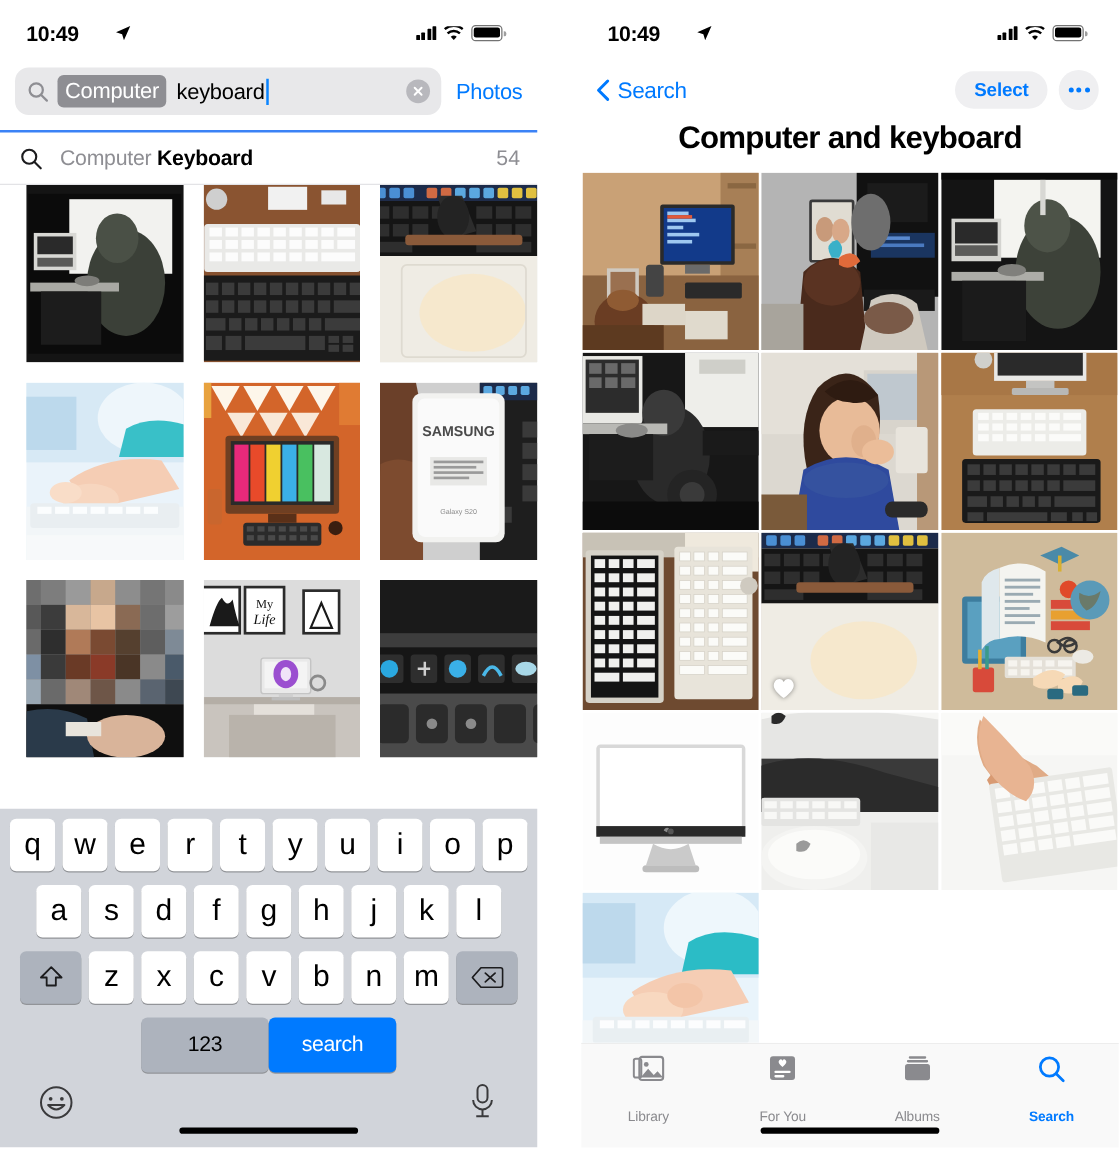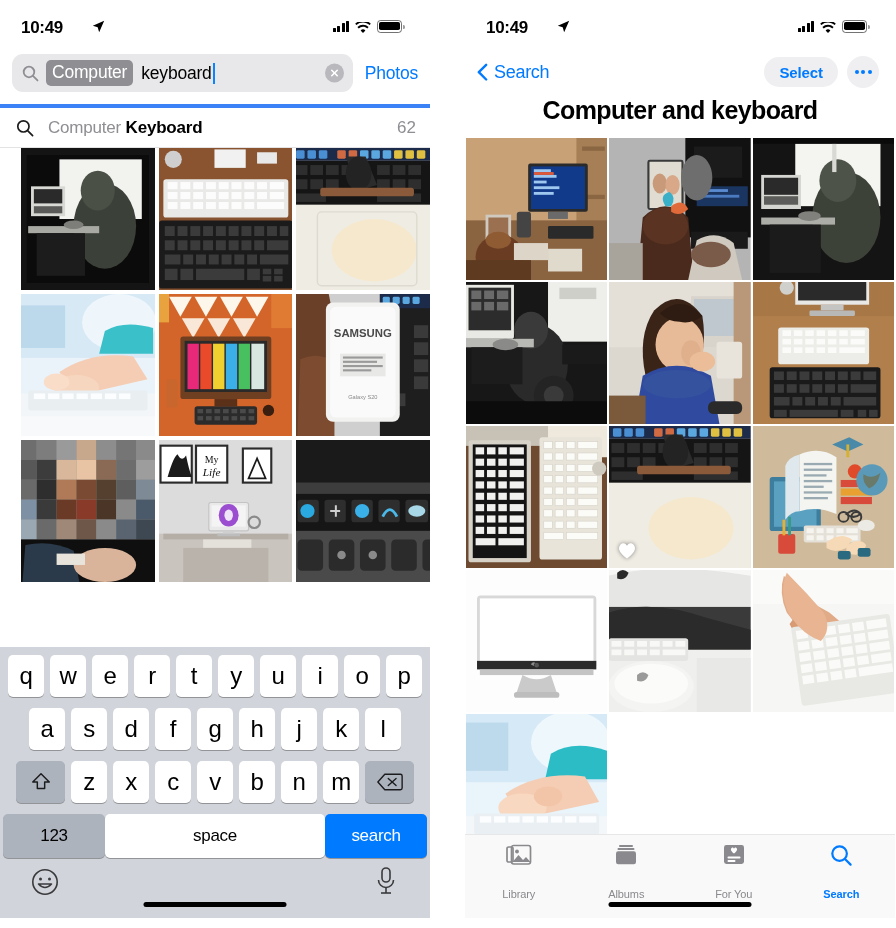--- a/index.html
+++ b/index.html
@@ -96,42 +96,42 @@
   }
   .clear-btn svg { width:11px; height:11px; }
   .cancel-btn {
     flex:0 0 auto; margin-left: 12px;
     color:#007aff; font-size: 17.5px; letter-spacing: -0.2px;
   }
 
   .suggest-row {
     display:flex; align-items:center;
     height: 44px; padding: 0 14px 0 16px;
-    border-top: 4px solid #3b82f6;
+    border-top: 2px solid #3b82f6;
     border-bottom: 1px solid #e3e3e6;
     background:#fff;
   }
   .suggest-row .mag2 { width:18px; height:18px; margin-right: 14px; flex:0 0 auto; }
   .suggest-text { font-size:17px; color:#8e8e93; letter-spacing:-0.2px; flex:1 1 auto; }
   .suggest-text b { color:#000; font-weight: bold; }
   .suggest-count { font-size:17px; color:#8e8e93; }
 
   .photos-head {
     background:#f4f4f6;
     padding: 18px 16px 10px 16px;
     display:flex; align-items:flex-end; justify-content:space-between;
   }
   .photos-head h2 { font-size: 23px; font-weight: bold; color:#000; letter-spacing:-0.5px; }
   .see-all { font-size: 17px; color:#007aff; letter-spacing:-0.2px; padding-bottom:2px; }
 
   
   .grid-left {
     display:grid;
     grid-template-columns: repeat(3, 1fr);
-    gap: 4px;
+    gap: 16px;
     background:#fff;
     padding-left:21px;
   }
   .grid-left .cell { width:100%; height: 142px; overflow:hidden; position:relative; }
 
   .grid-right {
     display:grid;
     grid-template-columns: repeat(3, 1fr);
     gap: 2px;
     background:#fff;
@@ -288,21 +288,21 @@
     </div>
 
     <div class="suggest-row">
       <span class="mag2">
         <svg viewBox="0 0 18 18" width="18" height="18">
             <circle cx="7.4" cy="7.4" r="5.6" fill="none" stroke="#1c1c1e" stroke-width="1.7"></circle>
             <line x1="11.6" y1="11.6" x2="16.6" y2="16.6" stroke="#1c1c1e" stroke-width="1.7" stroke-linecap="round"></line>
           </svg>
       </span>
       <span class="suggest-text"><span>Computer </span><b>Keyboard</b></span>
-      <span class="suggest-count">62</span>
+      <span class="suggest-count">54</span>
     </div>
 
 
     <div class="grid-left">
 
       <div class="cell">
         <svg viewBox="0 0 100 100" preserveAspectRatio="xMidYMid slice">
             <rect width="100" height="100" fill="#141414"></rect>
             <rect x="7" y="5" width="86" height="90" fill="#0b0b0b"></rect>
             <rect x="30" y="8" width="58" height="42" fill="#f2f2ef"></rect>
@@ -691,21 +691,20 @@
         <div class="key mod">
           <svg width="26" height="20" viewBox="0 0 30 22">
               <path d="M9 2 H27 a2 2 0 0 1 2 2 v14 a2 2 0 0 1-2 2 H9 L1 11 Z" fill="none" stroke="#1c1c1e" stroke-width="1.6" stroke-linejoin="round"></path>
               <line x1="13" y1="7" x2="22" y2="15" stroke="#1c1c1e" stroke-width="1.6" stroke-linecap="round"></line>
               <line x1="22" y1="7" x2="13" y2="15" stroke="#1c1c1e" stroke-width="1.6" stroke-linecap="round"></line>
             </svg>
         </div>
       </div>
       <div class="kb-row r4">
         <div class="key num">123</div>
-        <div class="key space">space</div>
         <div class="key go">search</div>
       </div>
       <div class="kb-bottom">
         <span class="emoji-ic">
           <svg viewBox="0 0 28 28">
               <circle cx="14" cy="14" r="12.2" fill="none" stroke="#3a3a3c" stroke-width="1.6"></circle>
               <circle cx="9.5" cy="11" r="1.5" fill="#3a3a3c"></circle>
               <circle cx="18.5" cy="11" r="1.5" fill="#3a3a3c"></circle>
               <path d="M7.5 16 q6.5 7 13 0 z" fill="none" stroke="#3a3a3c" stroke-width="1.6" stroke-linejoin="round"></path>
             </svg>
@@ -1266,37 +1265,37 @@
               <rect x="5.5" y="1.5" width="19" height="18.5" rx="2.2" fill="none" stroke="#8a8a8e" stroke-width="1.7"></rect>
               <circle cx="11" cy="7.5" r="1.9" fill="#8a8a8e"></circle>
               <path d="M6.5 18 l6-7 4.5 5 3-3 4.5 5z" fill="#8a8a8e"></path>
             </svg>
         </span>
         <span>Library</span>
       </div>
       <div class="tab">
         <span class="ticon">
           <svg width="24" height="22" viewBox="0 0 24 22">
-              <rect x="5" y="1" width="14" height="1.9" rx="0.9" fill="#8a8a8e"></rect>
-              <rect x="3.5" y="4" width="17" height="1.9" rx="0.9" fill="#8a8a8e"></rect>
-              <rect x="2" y="7.2" width="20" height="13" rx="2.2" fill="#8a8a8e"></rect>
-            </svg>
-        </span>
-        <span>Albums</span>
-      </div>
-      <div class="tab">
-        <span class="ticon">
-          <svg width="24" height="22" viewBox="0 0 24 22">
               <rect x="2" y="1" width="20" height="19" rx="2.4" fill="#8a8a8e"></rect>
               <path d="M12 9.5 C8.8 7.1 8.3 5.3 9.6 4 C10.8 2.8 12 3.9 12 5 C12 3.9 13.2 2.8 14.4 4 C15.7 5.3 15.2 7.1 12 9.5 Z" fill="#fff"></path>
               <rect x="5.5" y="12.5" width="13" height="1.9" rx="0.9" fill="#fff"></rect>
               <rect x="5.5" y="16" width="8" height="1.9" rx="0.9" fill="#fff"></rect>
             </svg>
         </span>
         <span>For You</span>
+      </div>
+      <div class="tab">
+        <span class="ticon">
+          <svg width="24" height="22" viewBox="0 0 24 22">
+              <rect x="5" y="1" width="14" height="1.9" rx="0.9" fill="#8a8a8e"></rect>
+              <rect x="3.5" y="4" width="17" height="1.9" rx="0.9" fill="#8a8a8e"></rect>
+              <rect x="2" y="7.2" width="20" height="13" rx="2.2" fill="#8a8a8e"></rect>
+            </svg>
+        </span>
+        <span>Albums</span>
       </div>
       <div class="tab active">
         <span class="ticon">
           <svg width="23" height="23" viewBox="0 0 24 24">
               <circle cx="10" cy="10" r="7.6" fill="none" stroke="#007aff" stroke-width="2.3"></circle>
               <line x1="15.6" y1="15.6" x2="21.5" y2="21.5" stroke="#007aff" stroke-width="2.3" stroke-linecap="round"></line>
             </svg>
         </span>
         <span>Search</span>
       </div>

